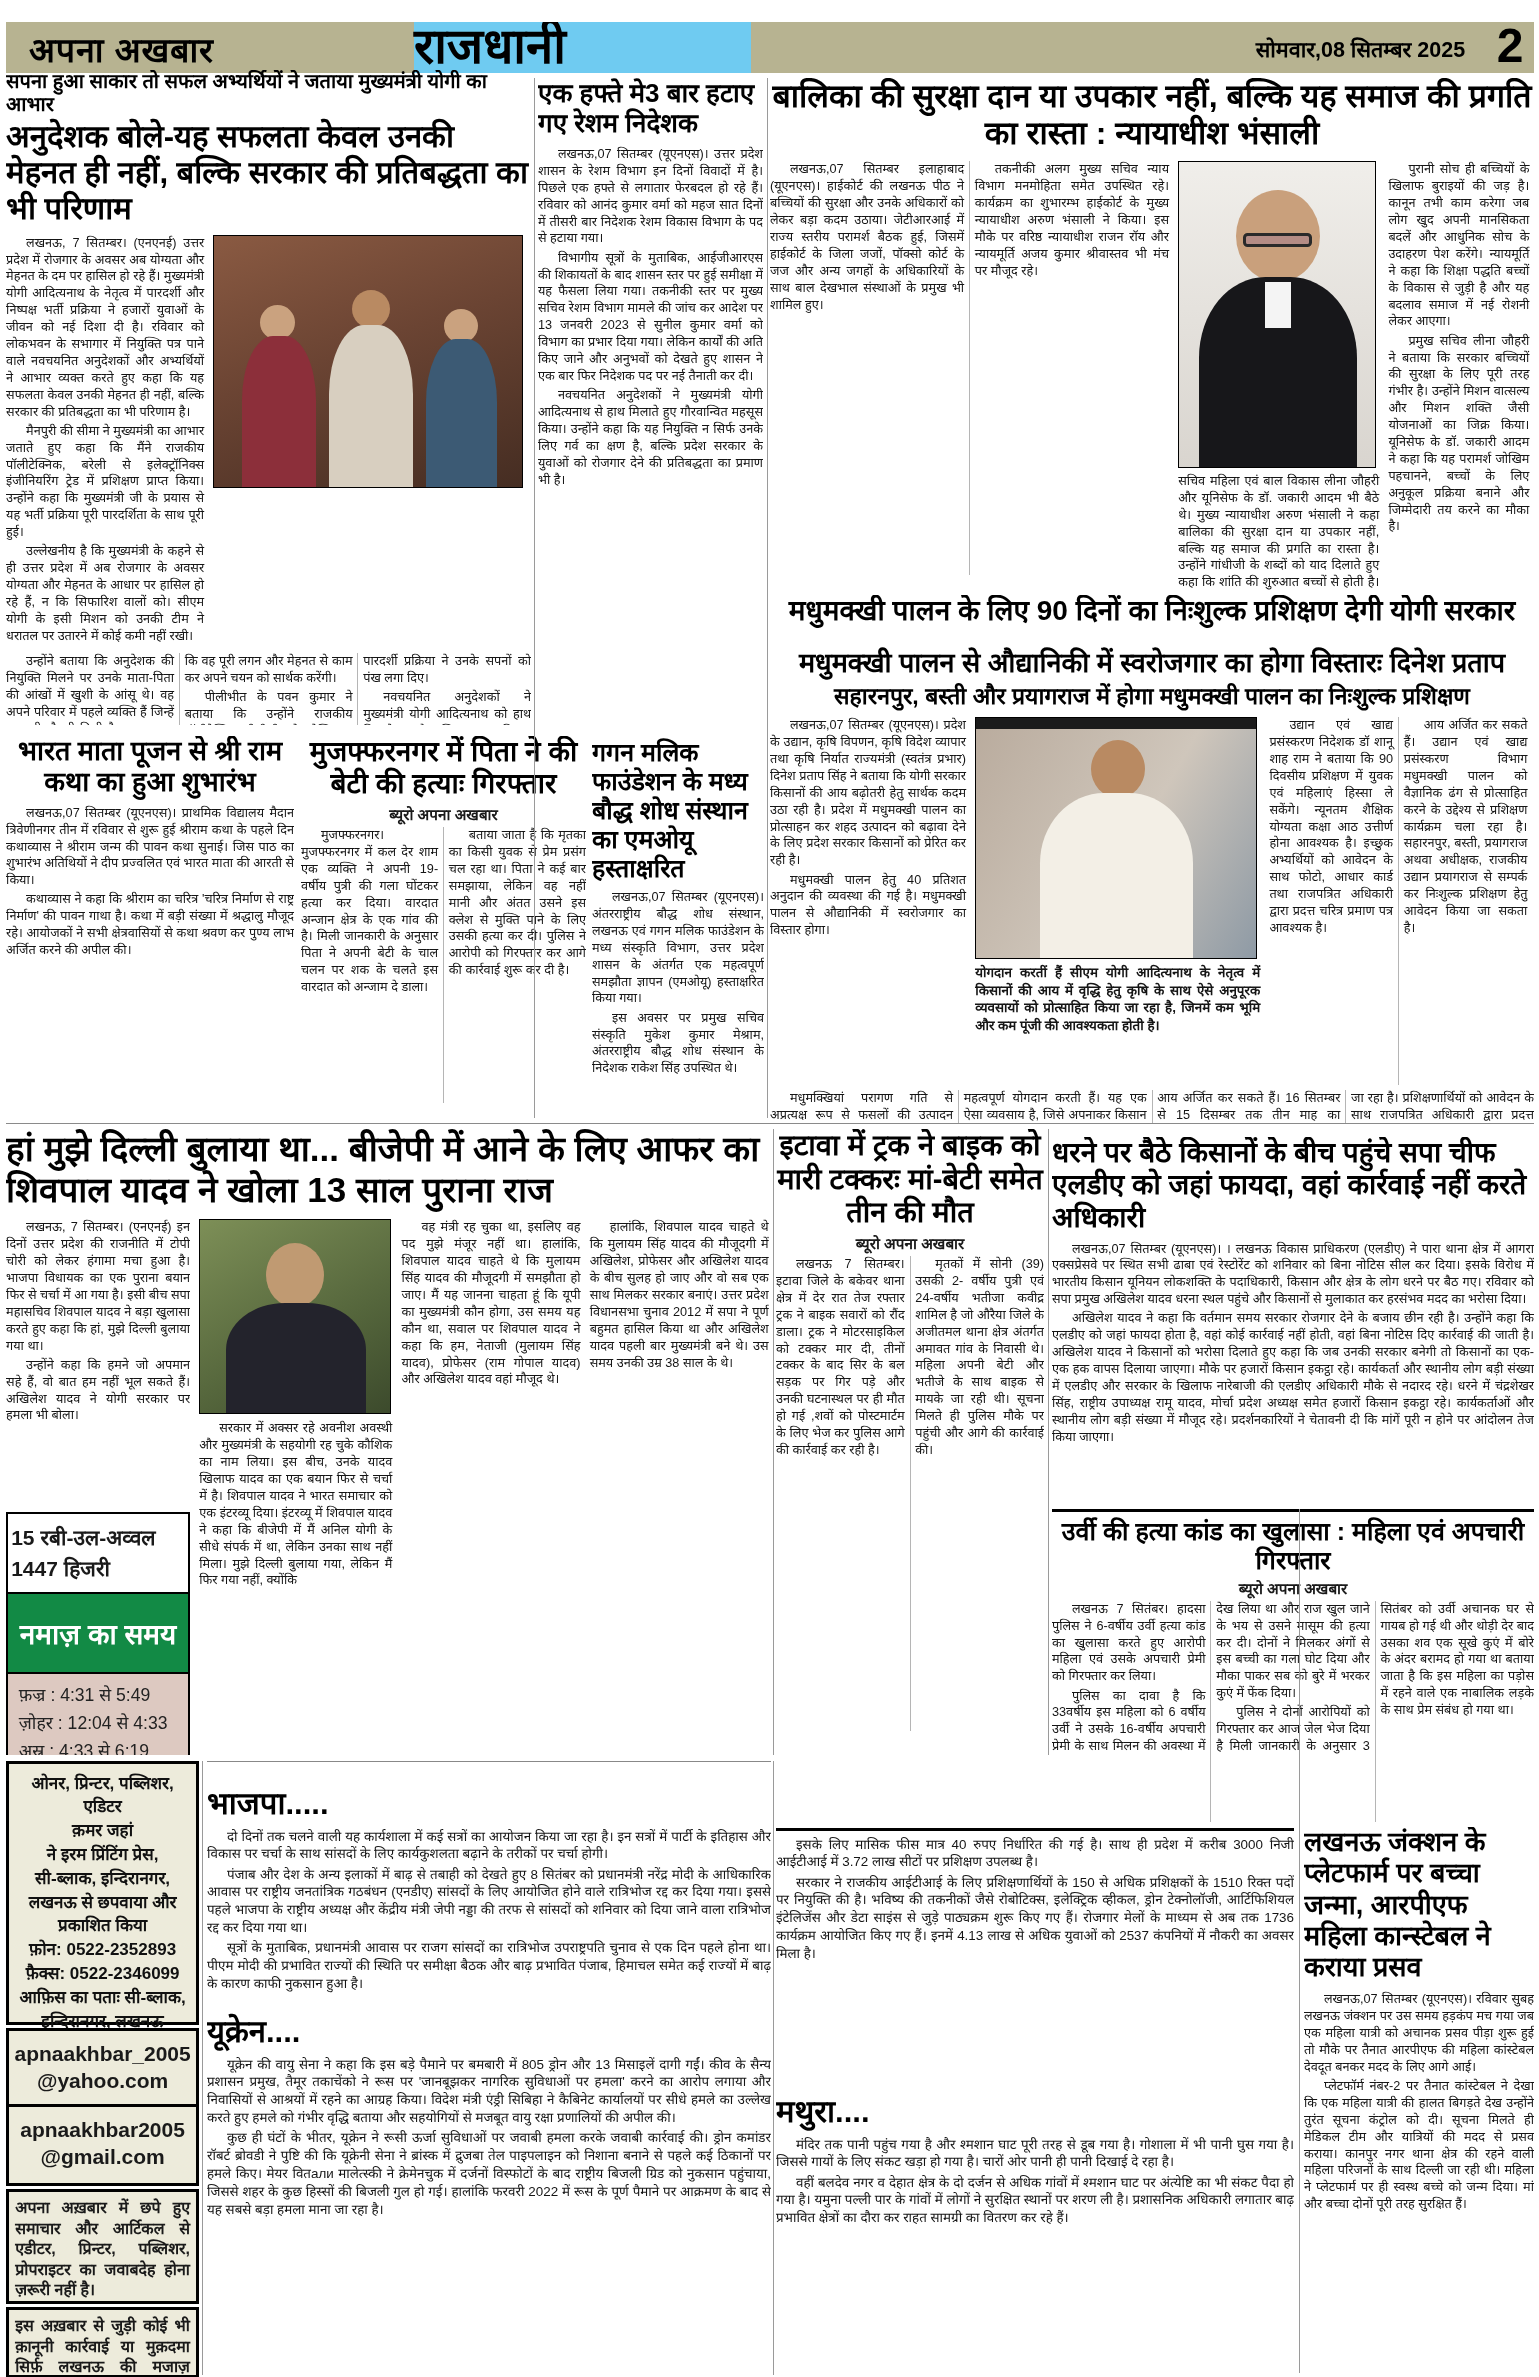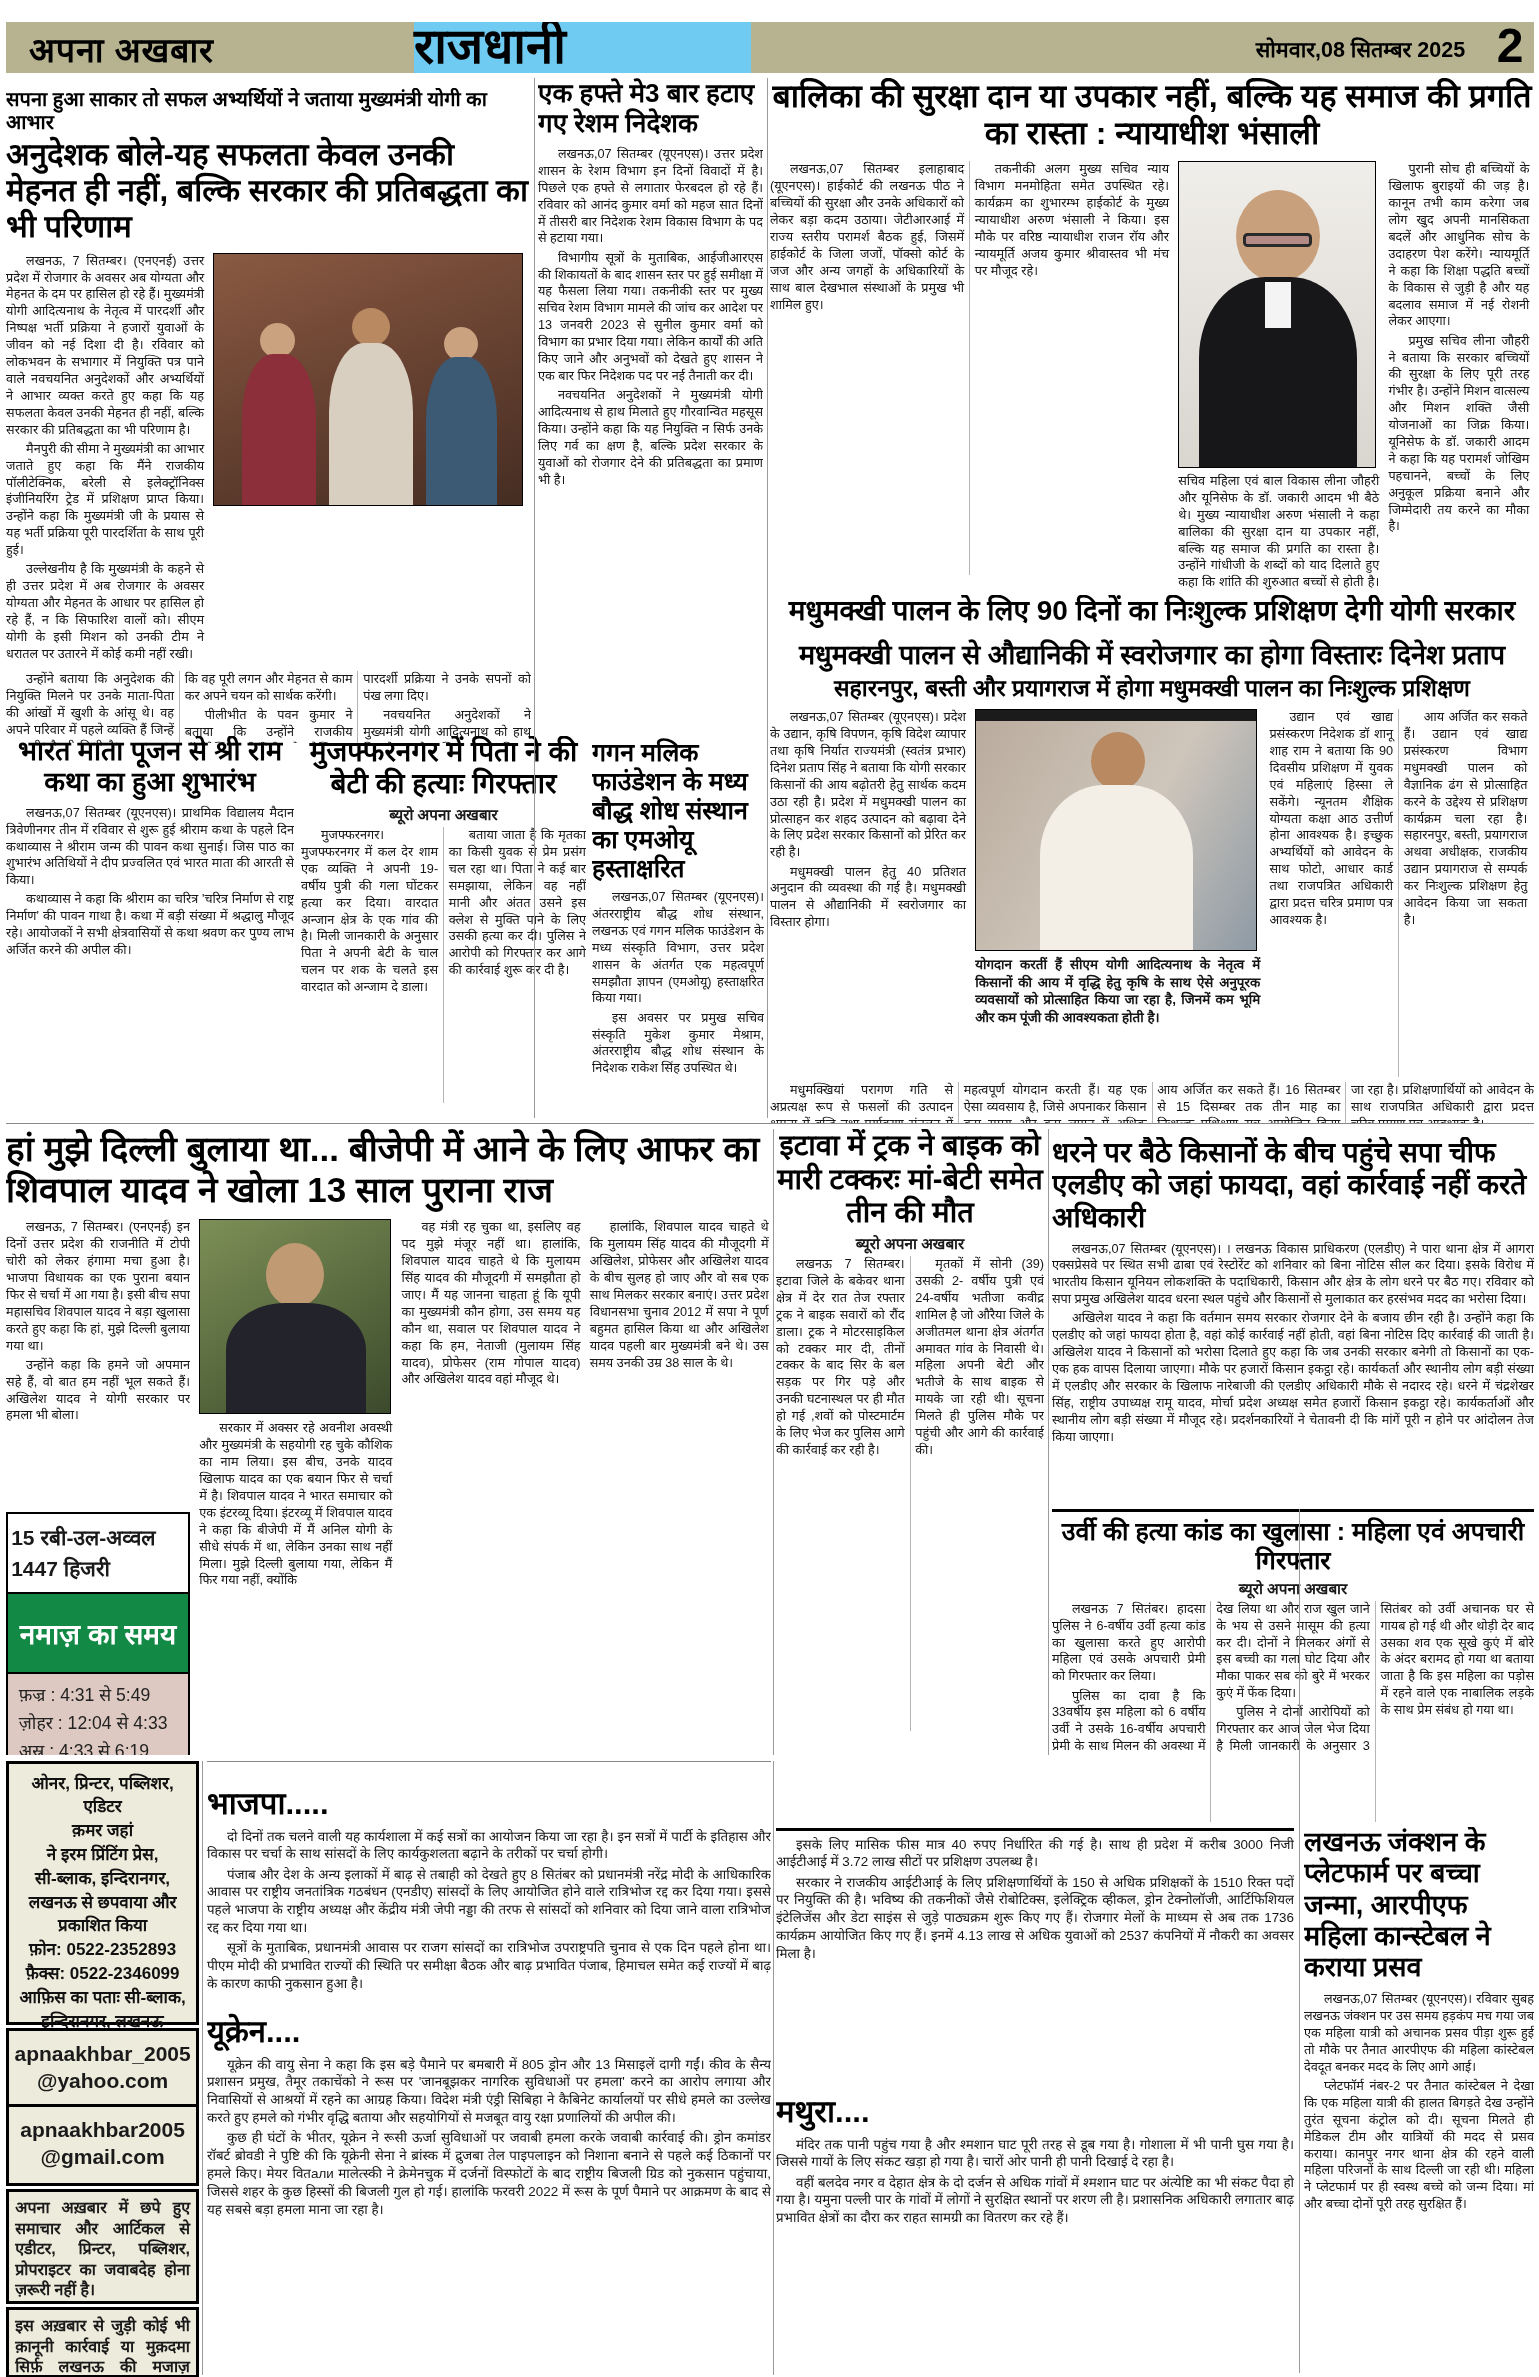--- a/index.html
+++ b/index.html
@@ -55,21 +55,21 @@
 </head>
 <body>
 
 <div class="abs masthead">
   <div class="brand">अपना अखबार</div>
   <div class="title-box">राजधानी</div>
   <div class="mh-date">सोमवार,08 सितम्बर 2025</div>
   <div class="mh-page">2</div>
 </div>
 
-<div class="abs" style="left:6.1px;top:88px;width:525px;height:655px">
+<div class="abs" style="left:6.1px;top:70px;width:525px;height:655px">
   <div class="kicker">सपना हुआ साकार तो सफल अभ्यर्थियों ने जताया मुख्यमंत्री योगी का आभार</div>
   <div class="hl hl40">अनुदेशक बोले-यह सफलता केवल उनकी मेहनत ही नहीं, बल्कि सरकार की प्रतिबद्धता का भी परिणाम</div>
   <div class="row" style="margin-top:7.7px">
     <div class="bt" style="width:198px;flex:none">
         <p>लखनऊ, 7 सितम्बर। (एनएनई) उत्तर प्रदेश में रोजगार के अवसर अब योग्यता और मेहनत के दम पर हासिल हो रहे हैं। मुख्यमंत्री योगी आदित्यनाथ के नेतृत्व में पारदर्शी और निष्पक्ष भर्ती प्रक्रिया ने हजारों युवाओं के जीवन को नई दिशा दी है। रविवार को लोकभवन के सभागार में नियुक्ति पत्र पाने वाले नवचयनित अनुदेशकों और अभ्यर्थियों ने आभार व्यक्त करते हुए कहा कि यह सफलता केवल उनकी मेहनत ही नहीं, बल्कि सरकार की प्रतिबद्धता का भी परिणाम है।</p>
         <p>मैनपुरी की सीमा ने मुख्यमंत्री का आभार जताते हुए कहा कि मैंने राजकीय पॉलीटेक्निक, बरेली से इलेक्ट्रॉनिक्स इंजीनियरिंग ट्रेड में प्रशिक्षण प्राप्त किया। उन्होंने कहा कि मुख्यमंत्री जी के प्रयास से यह भर्ती प्रक्रिया पूरी पारदर्शिता के साथ पूरी हुई।</p>
         <p>उल्लेखनीय है कि मुख्यमंत्री के कहने से ही उत्तर प्रदेश में अब रोजगार के अवसर योग्यता और मेहनत के आधार पर हासिल हो रहे हैं, न कि सिफारिश वालों को। सीएम योगी के इसी मिशन को उनकी टीम ने धरातल पर उतारने में कोई कमी नहीं रखी।</p>
       </div>
     <div class="photo crowd" style="width:310px;height:253px">
       <div class="ph-head" style="left:46px;top:69px;width:35px;height:35px;background:#caa27f"></div>
@@ -116,21 +116,21 @@
     </div>
     <div class="bt" style="width:141px;flex:none">
         <p>पुरानी सोच ही बच्चियों के खिलाफ बुराइयों की जड़ है। कानून तभी काम करेगा जब लोग खुद अपनी मानसिकता बदलें और आधुनिक सोच के उदाहरण पेश करेंगे। न्यायमूर्ति ने कहा कि शिक्षा पद्धति बच्चों के विकास से जुड़ी है और यह बदलाव समाज में नई रोशनी लेकर आएगा।</p>
         <p>प्रमुख सचिव लीना जौहरी ने बताया कि सरकार बच्चियों की सुरक्षा के लिए पूरी तरह गंभीर है। उन्होंने मिशन वात्सल्य और मिशन शक्ति जैसी योजनाओं का जिक्र किया। यूनिसेफ के डॉ. जकारी आदम ने कहा कि यह परामर्श जोखिम पहचानने, बच्चों के लिए अनुकूल प्रक्रिया बनाने और जिम्मेदारी तय करने का मौका है।</p>
       </div>
   </div>
 </div>
 
 <div class="abs" style="left:770px;top:595px;width:764px;height:529px">
   <div class="hl hl37 center">मधुमक्खी पालन के लिए 90 दिनों का निःशुल्क प्रशिक्षण देगी योगी सरकार</div>
-  <div class="hl hl35 center" style="margin-top:13px">मधुमक्खी पालन से औद्यानिकी में स्वरोजगार का होगा विस्तारः दिनेश प्रताप</div>
+  <div class="hl hl35 center" style="margin-top:21px">मधुमक्खी पालन से औद्यानिकी में स्वरोजगार का होगा विस्तारः दिनेश प्रताप</div>
   <div class="hl hl30 center" style="margin-top:3.1px">सहारनपुर, बस्ती और प्रयागराज में होगा मधुमक्खी पालन का निःशुल्क प्रशिक्षण</div>
   <div class="row" style="margin-top:7.7px">
     <div class="bt" style="width:196px;flex:none">
         <p>लखनऊ,07 सितम्बर (यूएनएस)। प्रदेश के उद्यान, कृषि विपणन, कृषि विदेश व्यापार तथा कृषि निर्यात राज्यमंत्री (स्वतंत्र प्रभार) दिनेश प्रताप सिंह ने बताया कि योगी सरकार किसानों की आय बढ़ोतरी हेतु सार्थक कदम उठा रही है। प्रदेश में मधुमक्खी पालन का प्रोत्साहन कर शहद उत्पादन को बढ़ावा देने के लिए प्रदेश सरकार किसानों को प्रेरित कर रही है।</p>
         <p>मधुमक्खी पालन हेतु 40 प्रतिशत अनुदान की व्यवस्था की गई है। मधुमक्खी पालन से औद्यानिकी में स्वरोजगार का विस्तार होगा।</p>
       </div>
     <div style="width:285px;flex:none">
       <div class="photo ministerbg" style="width:282px;height:242px">
         <div class="ph-head" style="left:115px;top:21.5px;width:54px;height:58px;background:#b98a62"></div>
         <div class="ph-torso" style="left:64px;top:75px;width:153px;height:167px;background:#f3efe6"></div>

